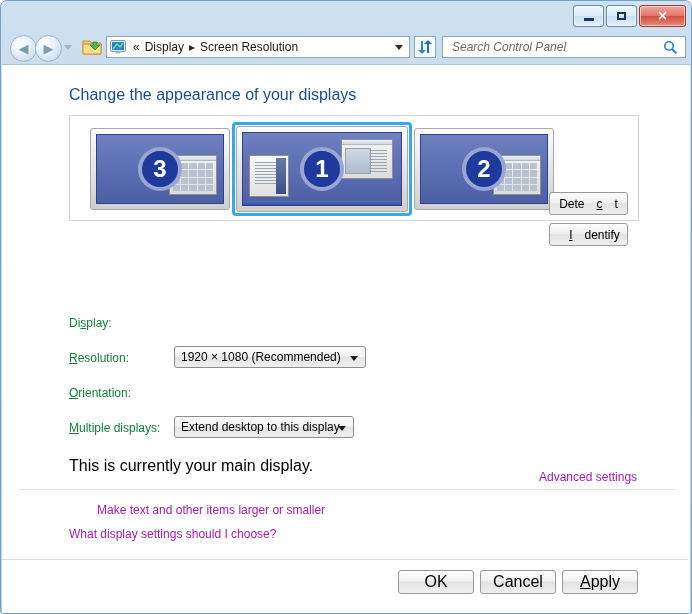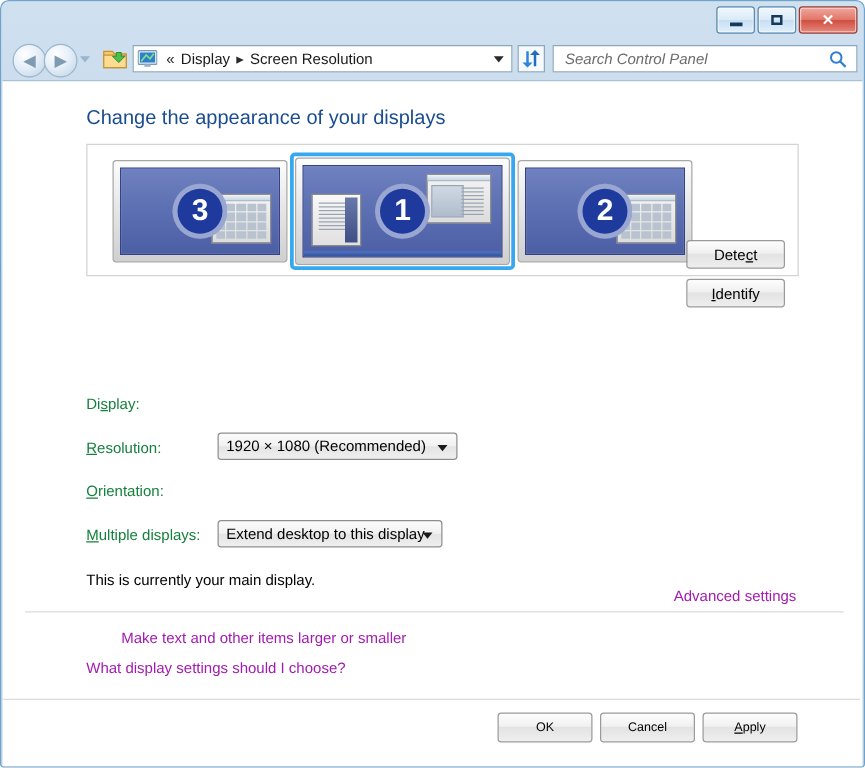--- a/index.html
+++ b/index.html
@@ -312,21 +312,21 @@
     position: absolute;
     width: 79px; height: 23px;
     box-sizing: border-box;
     border: 1px solid #9a9a9a;
     border-radius: 3px;
     background: linear-gradient(to bottom, #fdfdfd 0%, #f0f0f0 45%, #e3e3e3 50%, #eeeeee 100%);
     font-family: "Liberation Sans", sans-serif;
     font-size: 12px;
     color: #000;
     cursor: default;
-    display: flex; align-items: center; justify-content: center;
+    display: flex; align-items: center; justify-content: center; gap: 12px;
   }
   #btn-detect   { left: 547px; top: 127px; }
   #btn-identify { left: 547px; top: 158px; }
   .ul { text-decoration: underline; }
 
   
   .form-label {
     position: absolute;
     font-size: 12px;
     color: #15803d;
@@ -365,21 +365,21 @@
   #lbl-multiple     { left: 67px;  top: 356px; }
 
   #combo-display     { left: 172px; top: 246px; width: 176px; }
   #combo-resolution  { left: 172px; top: 281px; width: 192px; }
   #combo-orientation { left: 172px; top: 316px; width: 130px; }
   #combo-multiple    { left: 172px; top: 351px; width: 180px; }
 
   #main-display-text {
     position: absolute;
     left: 67px; top: 392px;
-    font-size: 12px;
+    font-size: 16px;
     color: #000;
   }
   .weblink {
     position: absolute;
     font-size: 12px;
     color: #a21caf;
     text-decoration: none;
     white-space: nowrap;
     cursor: pointer;
   }
@@ -401,21 +401,21 @@
   }
 
   .dlgbtn {
     position: absolute;
     width: 76px; height: 24px;
     box-sizing: border-box;
     border: 1px solid #9a9a9a;
     border-radius: 3px;
     background: linear-gradient(to bottom, #fdfdfd 0%, #f1f1f1 45%, #e3e3e3 50%, #efefef 100%);
     font-family: "Liberation Sans", sans-serif;
-    font-size: 10px;
+    font-size: 16px;
     color: #000;
     display: flex; align-items: center; justify-content: center;
     cursor: default;
   }
   #btn-ok     { left: 396px; top: 505px; }
   #btn-cancel { left: 478px; top: 505px; }
   #btn-apply  { left: 560px; top: 505px; }
 </style>
 </head>
 <body>

